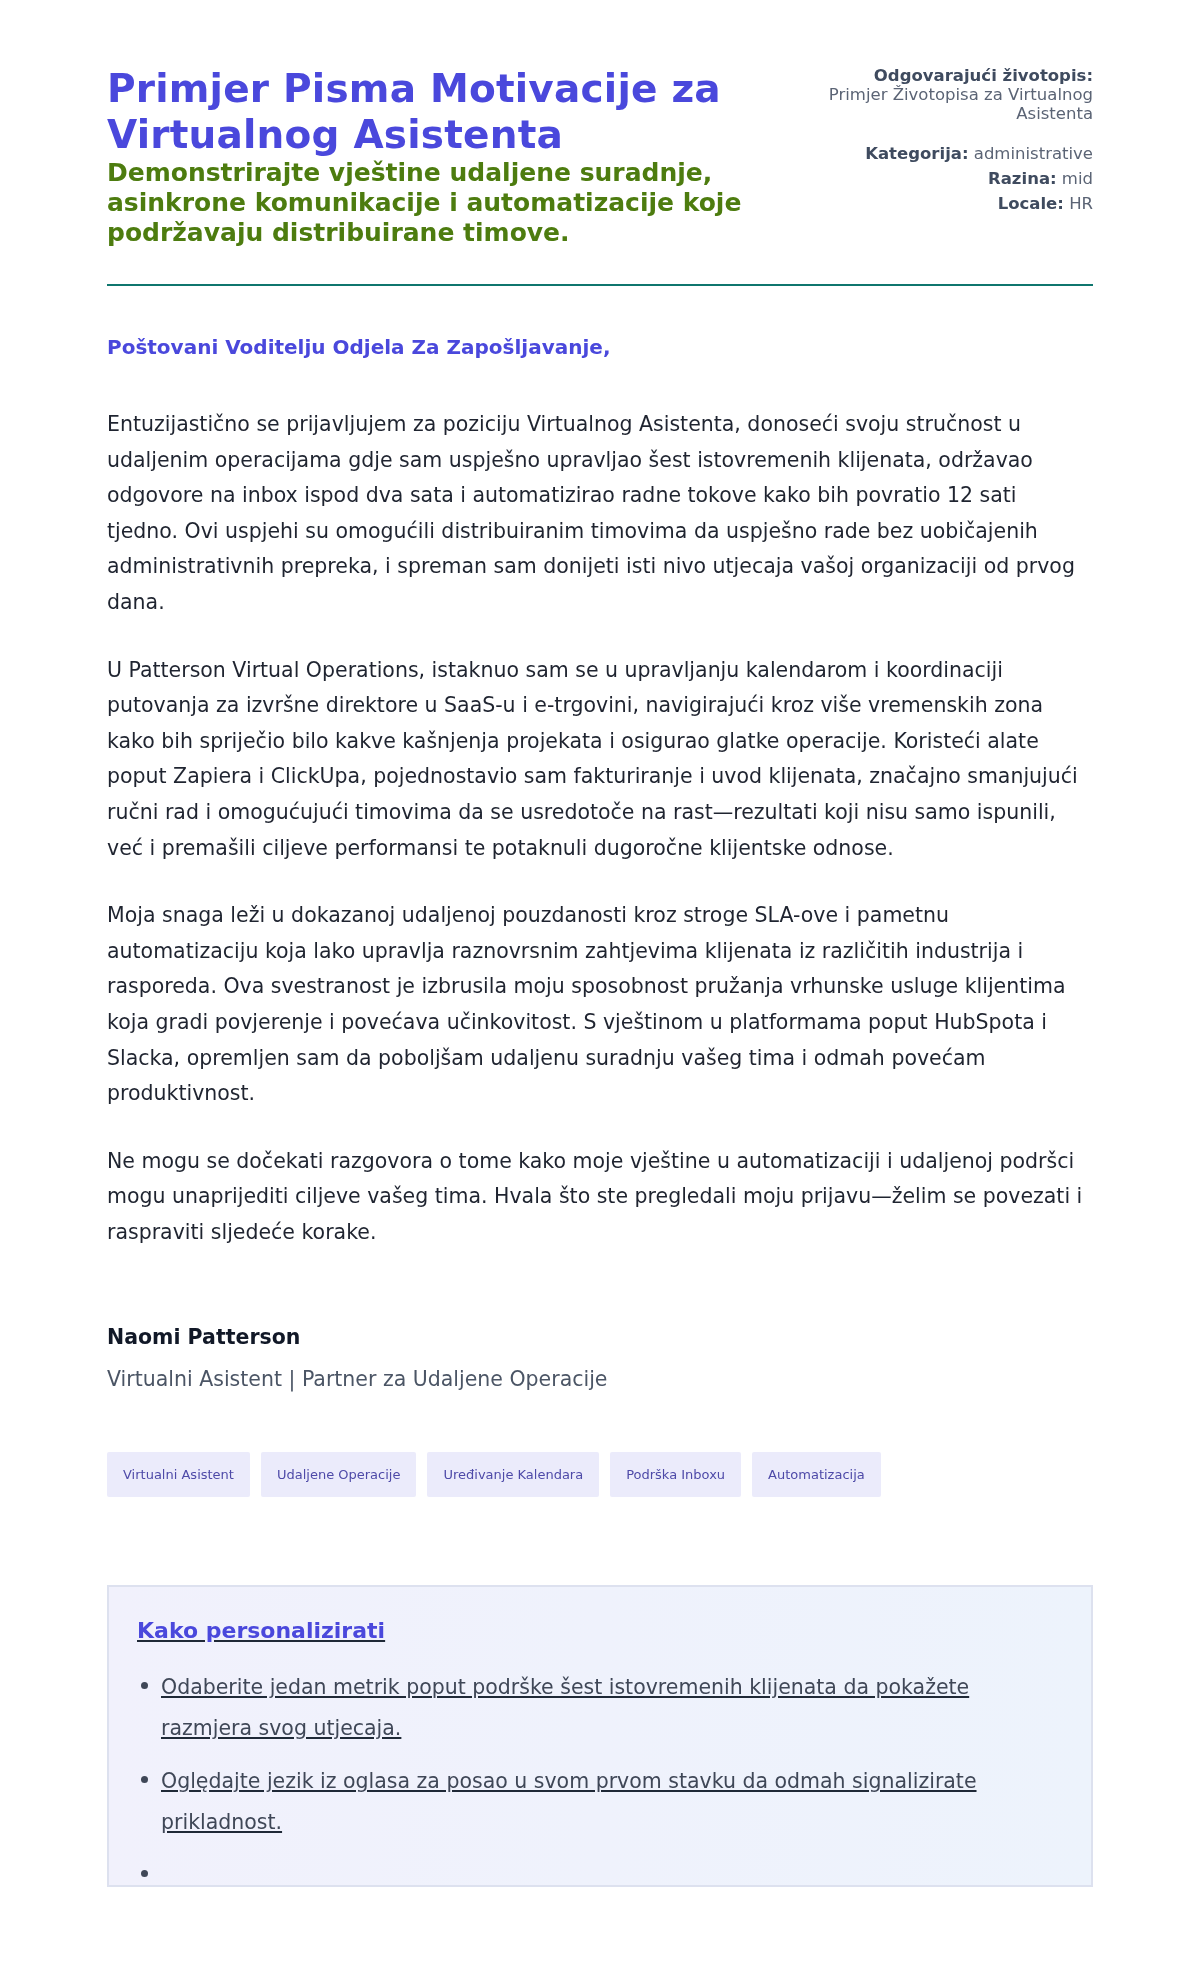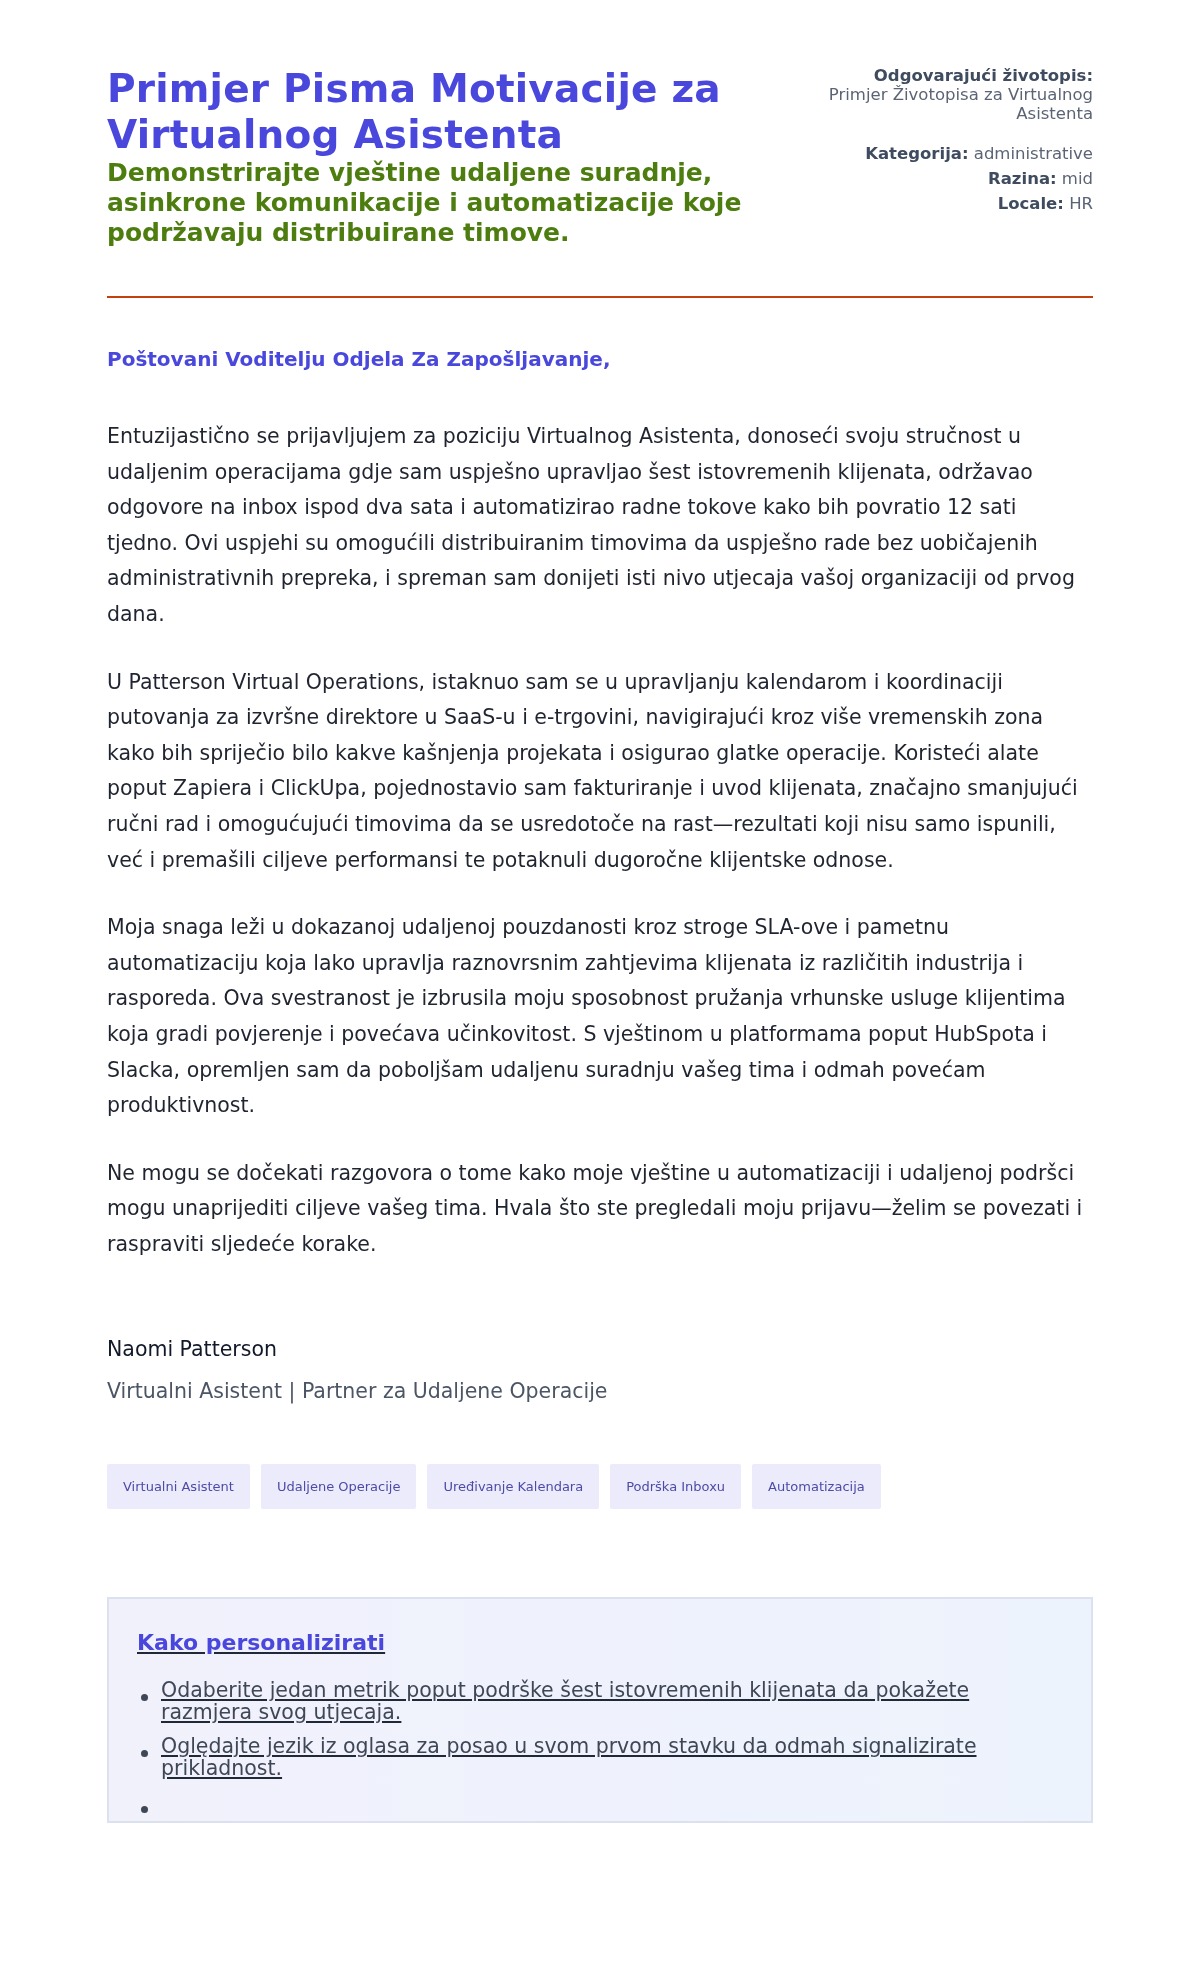--- a/index.html
+++ b/index.html
@@ -11,22 +11,22 @@
       color: #1f2937;
     }
     .page {
       width: 1200px;
       padding: 66px 107px 60px 107px;
     }
     .header {
       display: flex;
       justify-content: space-between;
       align-items: flex-start;
-      padding-bottom: 48px;
-      border-bottom: 2px solid #c2410c;
+      padding-bottom: 36px;
+      border-bottom: 2px solid #0f766e;
     }
     .header-left { width: 660px; }
     .title {
       font-family: "DejaVu Sans", sans-serif;
       font-weight: bold;
       font-size: 39px;
       line-height: 46px;
       color: #4a48dc;
       letter-spacing: 0.2px;
     }
@@ -58,21 +58,21 @@
     }
     .para {
       margin-top: 32px;
       font-size: 20.5px;
       line-height: 35.6px;
       color: #1f2430;
     }
     .para.first { margin-top: 47px; }
     .sig-name {
       margin-top: 74px;
-      font-weight: normal;
+      font-weight: bold;
       font-size: 20.5px;
       line-height: 26px;
       color: #111827;
     }
     .sig-title {
       margin-top: 16px;
       font-size: 20.5px;
       line-height: 26px;
       color: #4b5565;
     }
@@ -103,21 +103,21 @@
       color: #4a48dc;
     }
     .callout ul {
       margin-top: 22px;
       list-style: none;
     }
     .callout li {
       position: relative;
       padding-left: 24px;
       font-size: 20.5px;
-      line-height: 22px;
+      line-height: 41px;
       color: #3f4757;
       margin-bottom: 12px;
     }
     .callout li:last-child { margin-bottom: 0; }
     .bullet {
       position: absolute;
       left: 4px;
       top: 15px;
       width: 7px;
       height: 7px;

